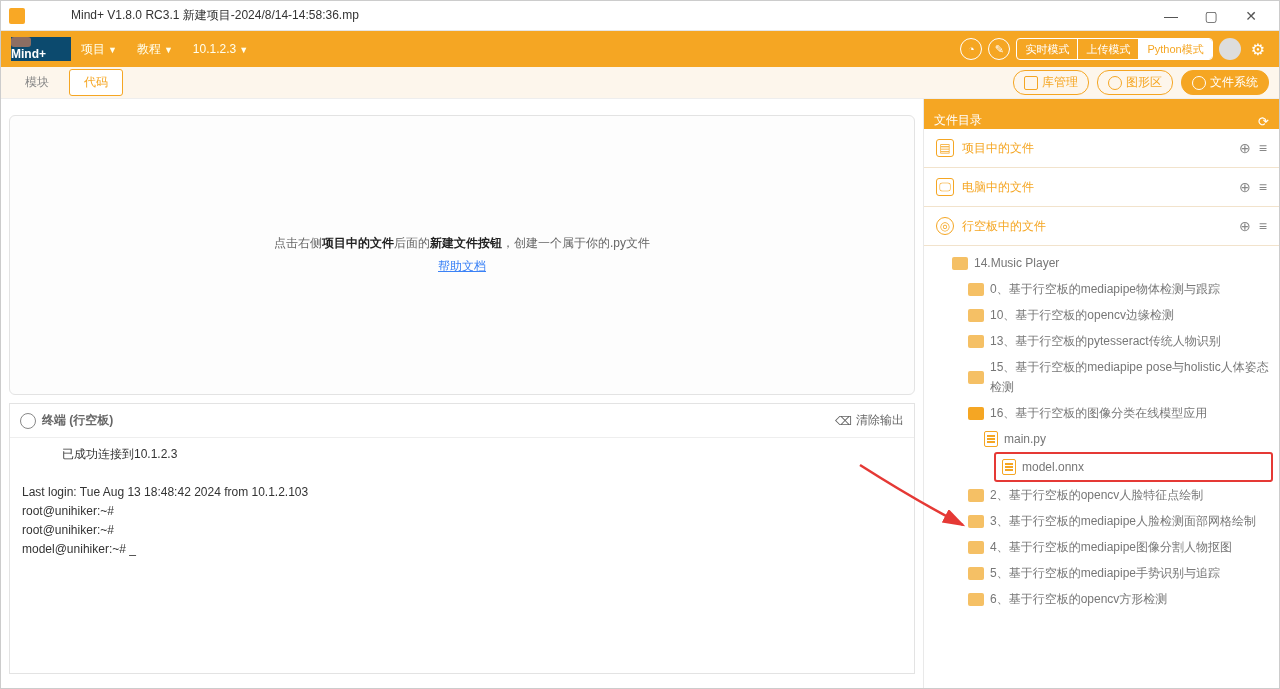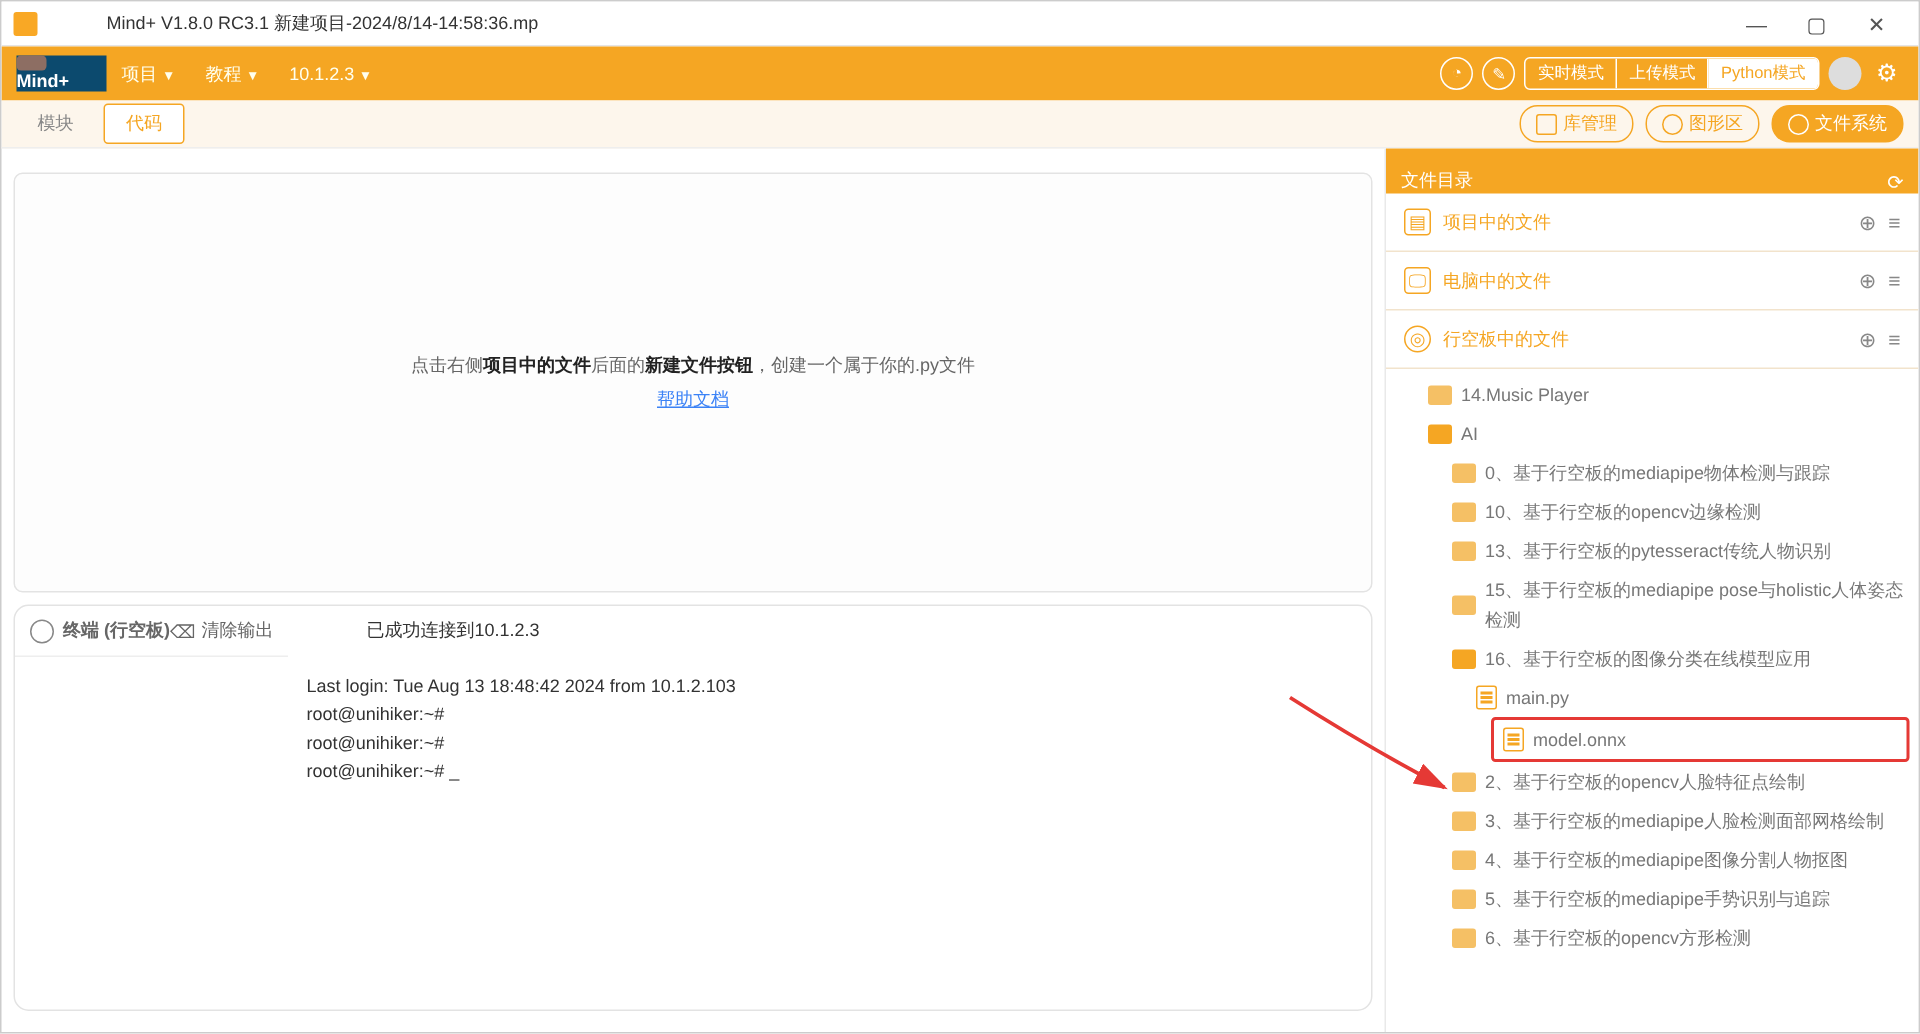--- a/index.html
+++ b/index.html
@@ -29,21 +29,21 @@
 .tool-btn{display:flex;align-items:center;gap:4px;padding:3px 10px;border:1px solid #f5a623;border-radius:12px;color:#f5a623;font-size:12px;}
 .tool-btn .ico{width:14px;height:14px;border:1.5px solid #f5a623;border-radius:2px;}
 .tool-btn.solid{background:#f5a623;color:#fff;}
 .tool-btn.solid .ico{border-color:#fff;}
 .main{display:flex;height:591px;}
 .left-pane{flex:1;padding:16px 8px;display:flex;flex-direction:column;gap:8px;}
 .editor-area{flex:0 0 280px;border:1px solid #e3e3e3;border-radius:6px;background:#fdfdfd;display:flex;flex-direction:column;align-items:center;justify-content:center;color:#555;font-size:12px;padding:20px;text-align:center;}
 .editor-area .line1{color:#666;}
 .editor-area .bold{font-weight:bold;color:#222;}
 .help-link{color:#3b82f6;text-decoration:underline;margin-top:6px;cursor:pointer;}
-.terminal-wrap{flex:1;border:1px solid #e3e3e3;border-radius:10px;background:#fff;display:flex;flex-direction:row;}
+.terminal-wrap{flex:1;border:1px solid #e3e3e3;border-radius:0;background:#fff;display:flex;flex-direction:column;}
 .term-header{height:34px;border-bottom:1px solid #eee;display:flex;align-items:center;padding:0 10px;font-size:13px;color:#666;}
 .term-header .link-icon{width:16px;height:16px;border:1.5px solid #888;border-radius:50%;margin-right:6px;display:inline-block;}
 .term-header .clear{margin-left:auto;display:flex;align-items:center;gap:4px;color:#666;}
 .term-body{flex:1;font-family:Consolas,monospace;font-size:13px;color:#333;padding:8px 12px;white-space:pre;line-height:1.45;}
 .term-body .connected{padding-left:40px;padding-bottom:20px;display:block;}
 .right-pane{width:356px;border-left:1px solid #e9e9e9;display:flex;flex-direction:column;background:#fff;}
 .panel-header{height:30px;background:#f5a623;color:#fff;display:flex;align-items:flex-end;padding:0 10px;font-size:13px;}
 .panel-header .refresh{margin-left:auto;font-size:13px;}
 .section{padding:10px 12px;border-bottom:1px solid #f2e3cc;display:flex;align-items:center;color:#f5a623;font-size:13px;gap:8px;}
 .section .sec-icon{width:18px;height:18px;border:1.5px solid #f5a623;border-radius:3px;display:flex;align-items:center;justify-content:center;}
@@ -128,21 +128,21 @@
         <span class="link-icon"></span>
         <b>终端 (行空板)</b>
         <div class="clear">
           <span>⌫</span>
           <span>清除输出</span>
         </div>
       </div>
       <div class="term-body"><span class="connected">已成功连接到10.1.2.3</span><span>Last login: Tue Aug 13 18:48:42 2024 from 10.1.2.103</span>
 <span>root@unihiker:~#</span>
 <span>root@unihiker:~#</span>
-<span>root@unihiker:~# _</span></div>
+<span>model@unihiker:~# _</span></div>
     </div>
   </div>
 
   <div class="right-pane">
     <div class="panel-header">
       <span>文件目录</span>
       <span class="refresh">⟳</span>
     </div>
     <div class="section">
       <span class="sec-icon">▤</span>
@@ -165,24 +165,20 @@
       <span>行空板中的文件</span>
       <span class="actions">
           <span>⊕</span>
           <span>≡</span>
         </span>
     </div>
     <div class="tree">
       <div class="tree-row d1">
           <span class="folder-ico"></span>
           <span>14.Music Player</span>
-        </div>
-      <div class="tree-row d1">
-          <span class="folder-ico open"></span>
-          <span>AI</span>
         </div>
       <div class="tree-row d2">
           <span class="folder-ico"></span>
           <span>0、基于行空板的mediapipe物体检测与跟踪</span>
         </div>
       <div class="tree-row d2">
           <span class="folder-ico"></span>
           <span>10、基于行空板的opencv边缘检测</span>
         </div>
       <div class="tree-row d2">

